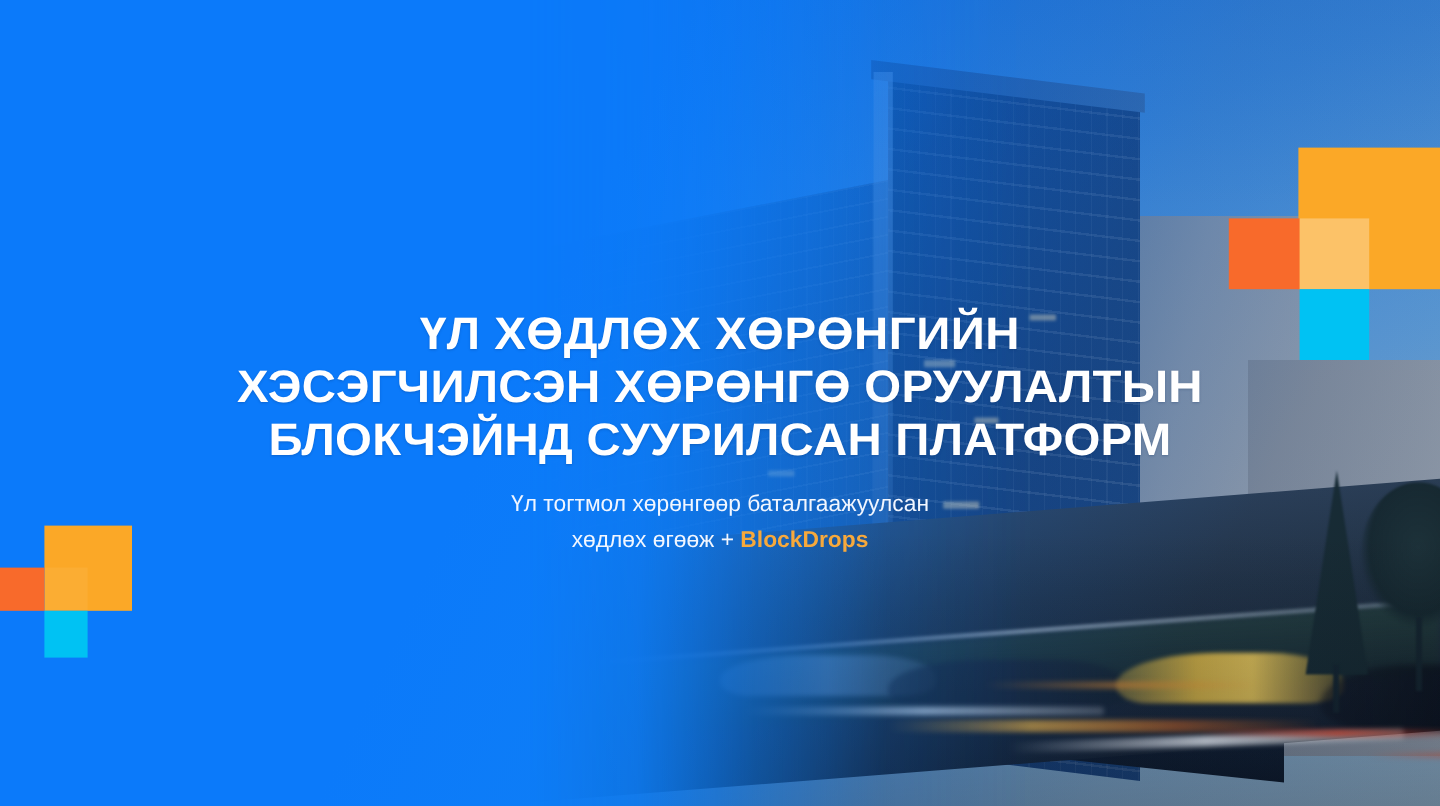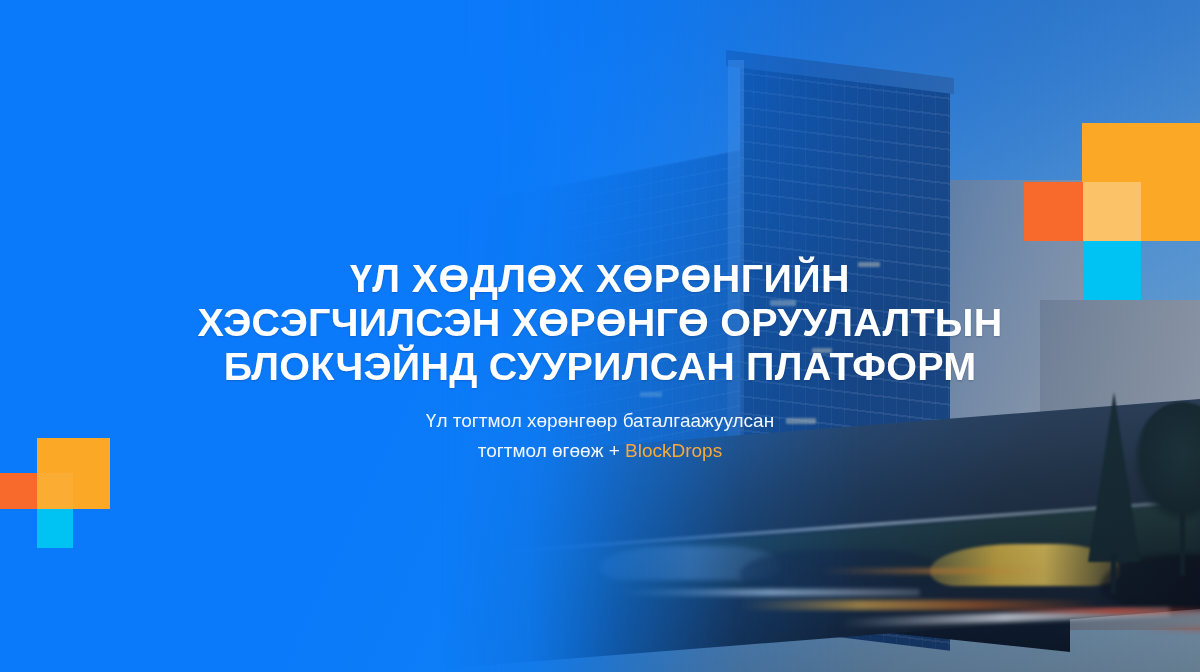--- a/index.html
+++ b/index.html
@@ -254,21 +254,21 @@
     position: absolute;
     top: 387px; left: 0; width: 1200px;
     color: #F1F6FF;
     font-weight: 400;
     font-size: 19px;
     line-height: 30px;
   }
   .subtitle .sub-line { display: block; white-space: nowrap; }
   .brand-accent {
     color: #F7A93C;
-    font-weight: 400;
+    font-weight: 700;
   }
 </style>
 </head>
 <body>
 
 <div class="stage">
 
   <div class="bg-base"></div>
 
   <div class="photo">
@@ -332,17 +332,17 @@
 
   <div class="copy">
     <h1 class="headline">
       <span class="hl-line hl-1">ҮЛ ХӨДЛӨХ ХӨРӨНГИЙН</span>
       <span class="hl-line hl-2">ХЭСЭГЧИЛСЭН ХӨРӨНГӨ ОРУУЛАЛТЫН</span>
       <span class="hl-line hl-3">БЛОКЧЭЙНД СУУРИЛСАН ПЛАТФОРМ</span>
     </h1>
 
     <p class="subtitle">
       <span class="sub-line">Үл тогтмол хөрөнгөөр баталгаажуулсан</span>
-      <span class="sub-line"><span>тогтмол өгөөж + </span><span class="brand-accent">BlockDrops</span></span>
+      <span class="sub-line"><span>хөдлөх өгөөж + </span><span class="brand-accent">BlockDrops</span></span>
     </p>
   </div>
 
 </div>
 
 </body></html>

